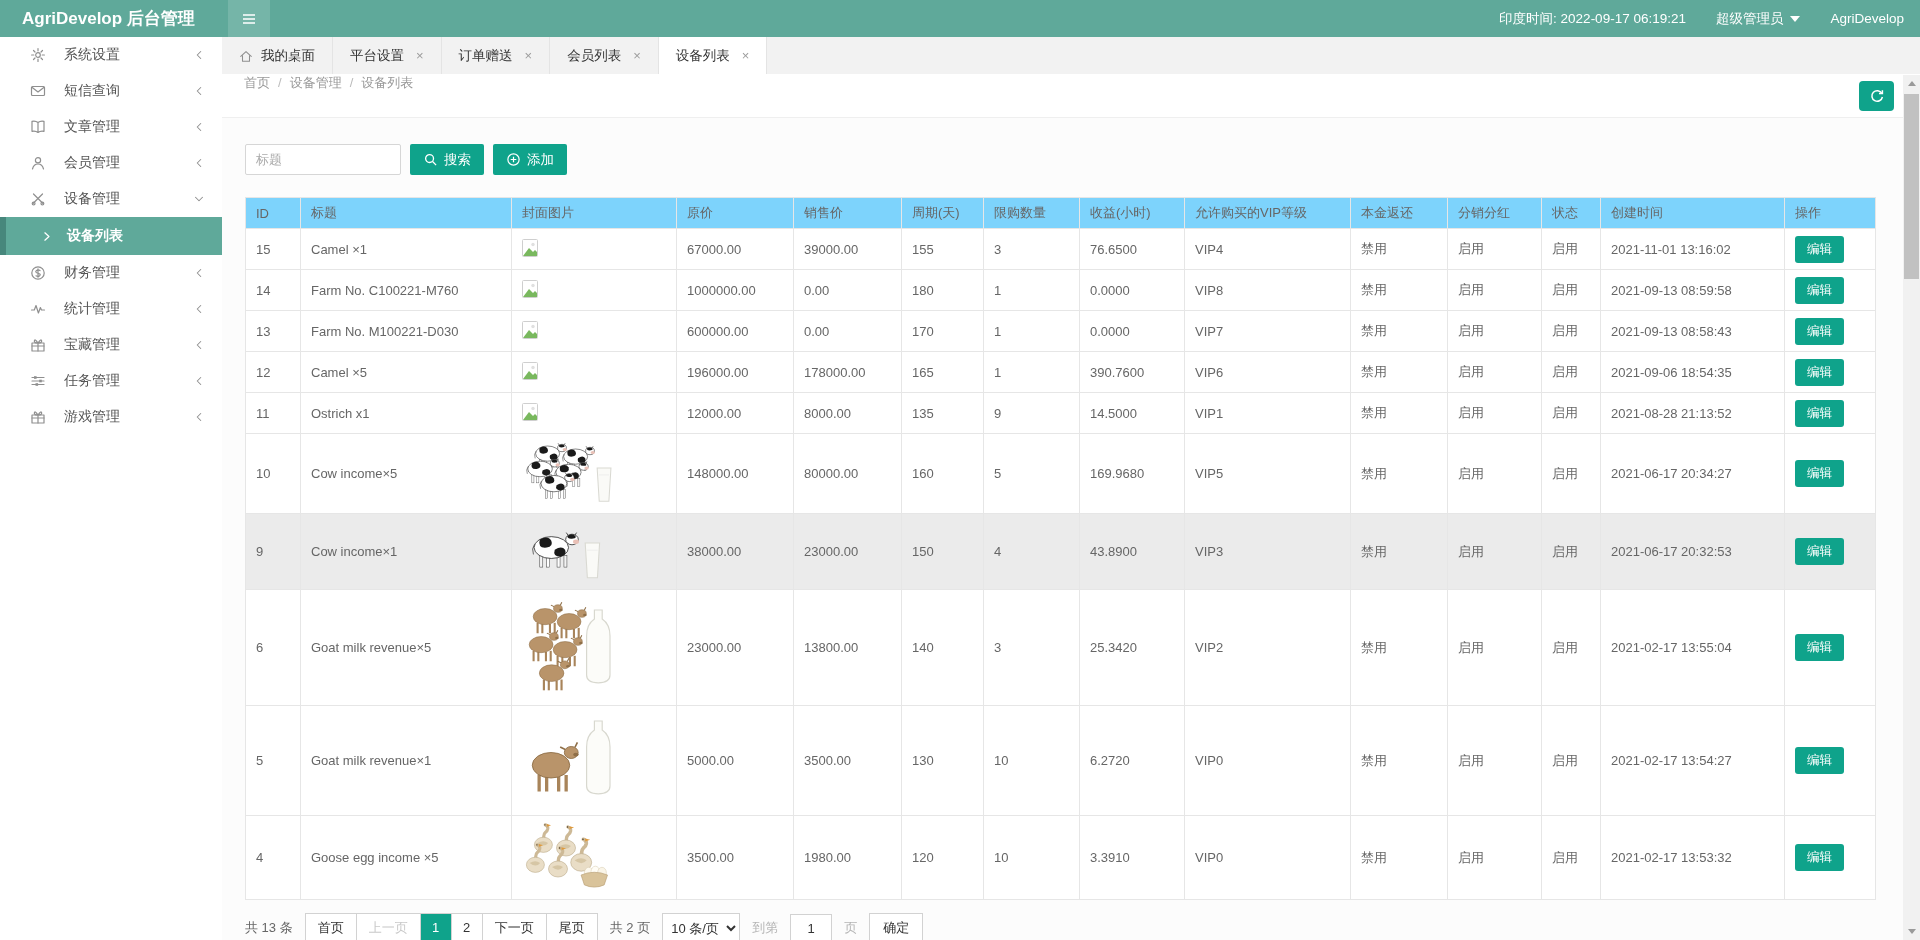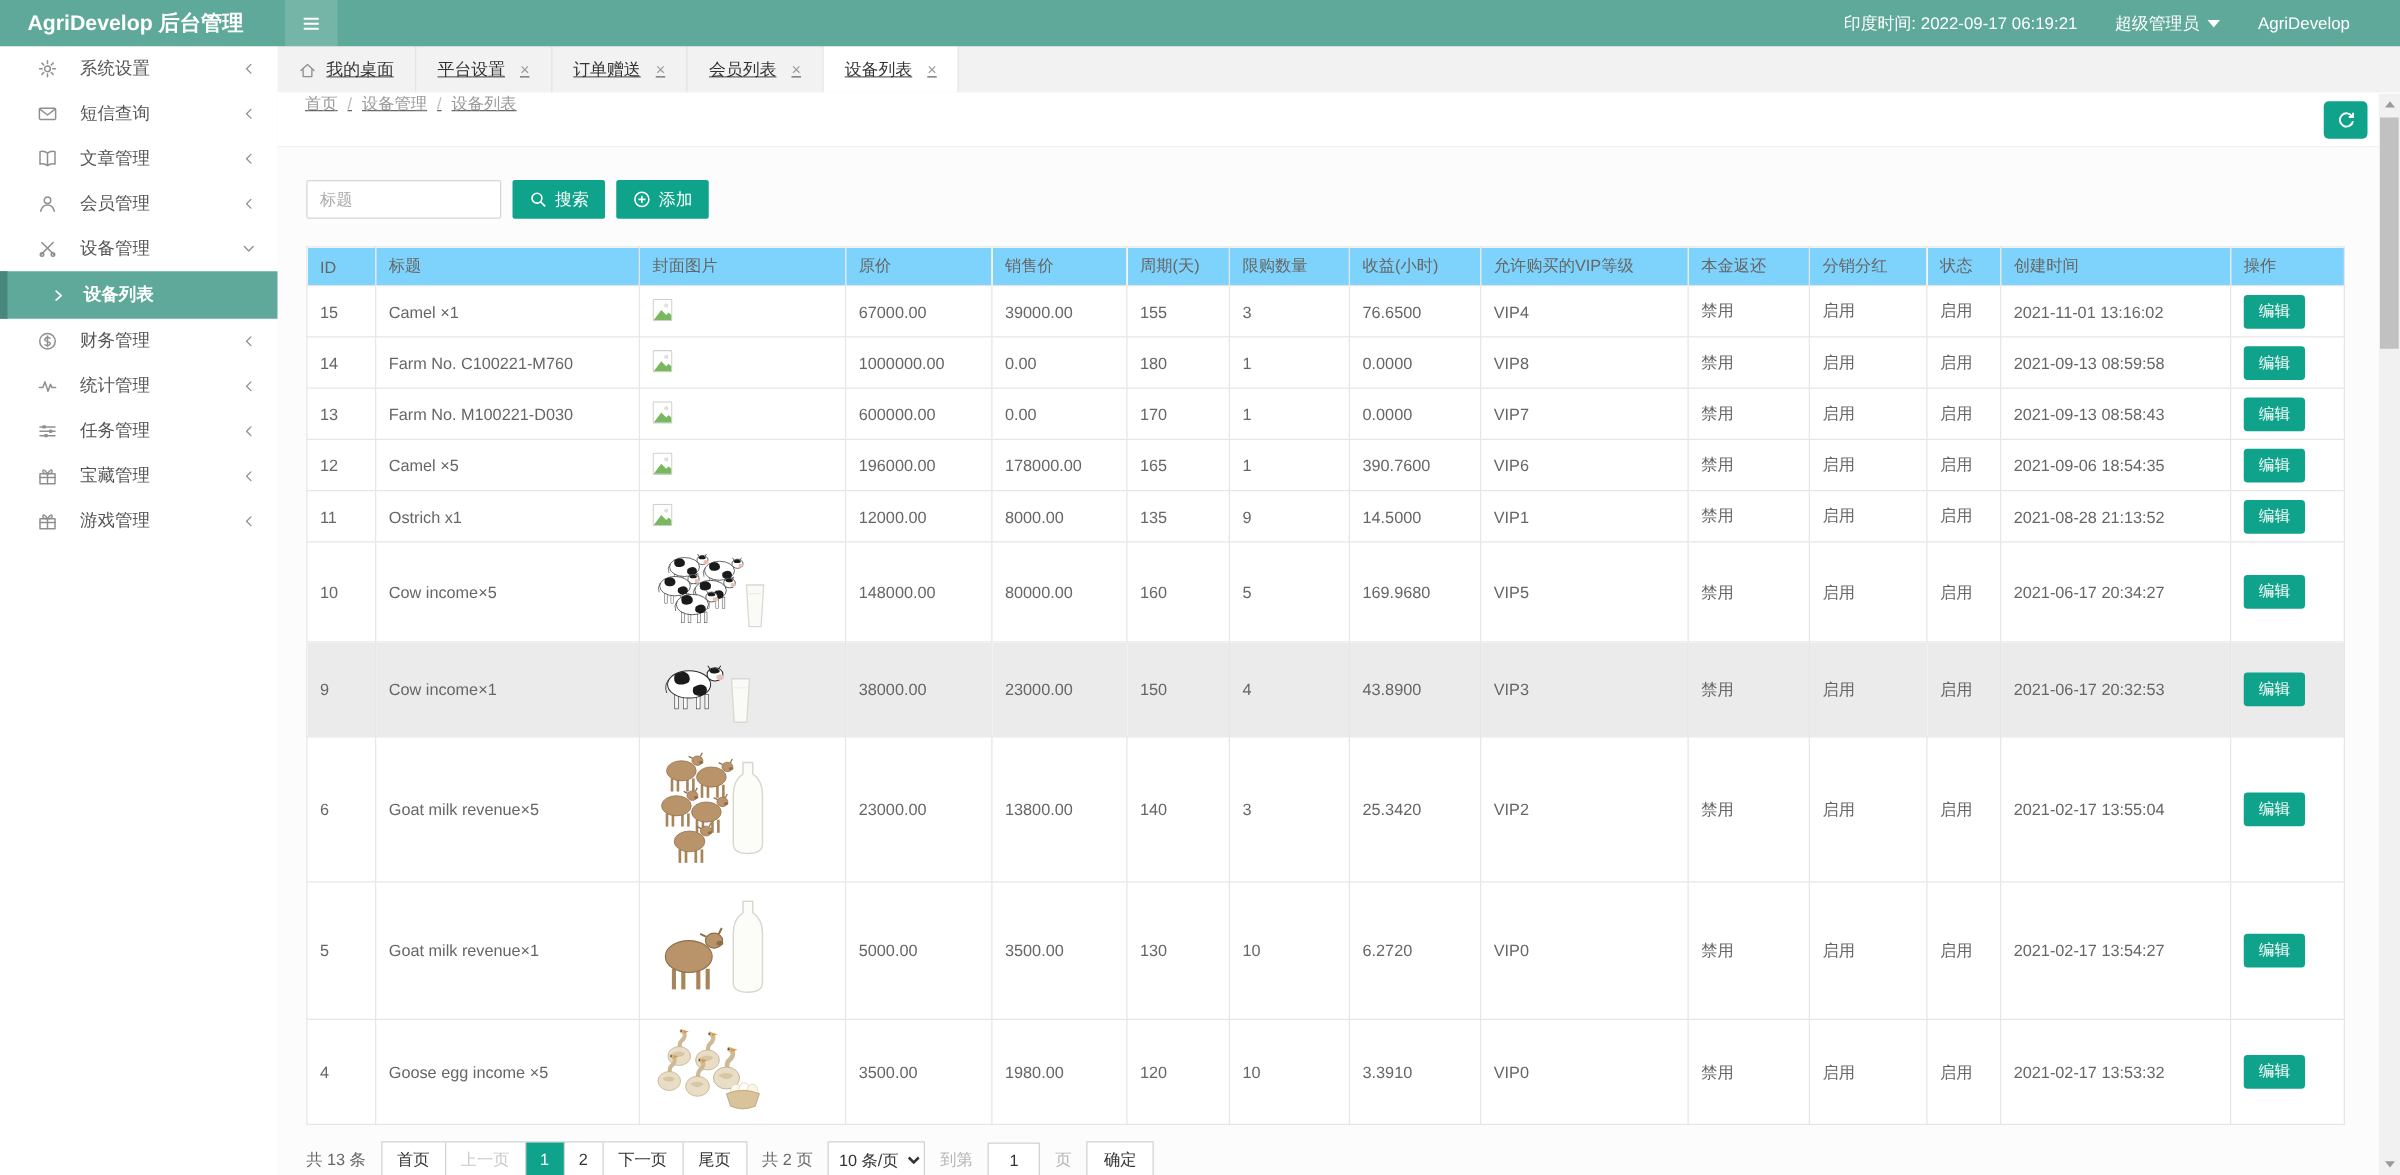--- a/index.html
+++ b/index.html
@@ -3,35 +3,35 @@
 <meta charset="utf-8">
 <style>
   * { margin:0; padding:0; box-sizing:border-box; }
   html,body { width:1920px; height:940px; overflow:hidden; }
   body { font-family:"Liberation Sans","DejaVu Sans",sans-serif; background:#f2f2f2; position:relative; color:#666; }
 
   
   .topbar { position:absolute; top:0; left:0; right:0; height:37px; background:var(--header-teal,#5fa99a); display:flex; align-items:center; color:#fff; z-index:10; }
   .brand { width:192px; padding-left:22px; font-size:17px; font-weight:bold; white-space:nowrap; }
   .burger { width:42px; height:37px; background:rgba(255,255,255,.14); border:none; display:flex; align-items:center; justify-content:center; cursor:pointer; margin-left:36px; }
-  .top-right { margin-left:auto; display:flex; align-items:center; gap:30px; padding-right:40px; font-size:13.5px; }
+  .top-right { margin-left:auto; display:flex; align-items:center; gap:30px; padding-right:16px; font-size:13.5px; }
   .role-drop { display:flex; align-items:center; gap:7px; cursor:pointer; }
   .caret-down { width:0; height:0; border-left:5px solid transparent; border-right:5px solid transparent; border-top:6px solid #fff; }
 
   
   .sidebar { position:absolute; top:37px; left:0; width:222px; bottom:0; background:#fff; z-index:5; }
   .side-item { height:36px; display:flex; align-items:center; padding:0 16px 0 30px; color:#555; font-size:14px; cursor:pointer; }
   .side-item .icon { width:17px; height:17px; margin-right:17px; display:inline-flex; }
   .side-item .chev { margin-left:auto; display:inline-flex; }
   .side-sub-active { height:38px; background:var(--header-teal,#5fa99a); color:#fff; display:flex; align-items:center; padding-left:40px; position:relative; font-size:14px; font-weight:bold; cursor:pointer; }
   .side-sub-active::before { content:''; position:absolute; left:0; top:0; bottom:0; width:6px; background:#47877c; }
   .side-sub-active .subarrow { display:inline-flex; margin-right:14px; }
 
   
-  .main { position:absolute; left:222px; top:37px; right:0; bottom:0;text-decoration:underline; }
+  .main { position:absolute; left:222px; top:37px; right:0; bottom:0; }
   .tabbar { height:37px; background:#f2f2f2; display:flex; align-items:stretch; }
   .tab { display:flex; align-items:center; padding:0 17px; font-size:13.5px; color:#333; border-right:1px solid #e4e4e4; cursor:pointer; white-space:nowrap; }
   .tab.active { background:#fff; }
   .tab .homeicon { display:inline-flex; margin-right:8px; }
   .tab .x { margin-left:12px; color:#9c9c9c; font-size:13px; cursor:pointer; }
 
   .crumb-row { height:44px; background:#fff; display:flex; padding:0 22px; position:relative; border-bottom:1px solid #efefef; }
   .breadcrumb { font-size:13px; color:#999; }
   .breadcrumb .sep { margin:0 8px; color:#bbb; }
   .refresh-btn { position:absolute; right:26px; top:7px; width:35px; height:30px; background:var(--accent,#0fa38b); border:none; border-radius:4px; cursor:pointer; display:flex; align-items:center; justify-content:center; }
@@ -246,41 +246,41 @@
       <span class="lbl">统计管理</span>
       <span class="chev">
         <svg width="14" height="14" viewBox="0 0 16 16">
           <path d="M10 4 L6 8 l4 4" fill="none" stroke="#8f8f8f" stroke-width="1.2" stroke-linecap="round" stroke-linejoin="round"></path>
         </svg>
       </span>
     </div>
     <div class="side-item">
       <span class="icon">
         <svg width="16" height="16" viewBox="0 0 16 16">
+          <rect x="2" y="6" width="12" height="8" fill="none" stroke="#8f8f8f" stroke-width="1.2" stroke-linecap="round" stroke-linejoin="round"></rect>
+          <path d="M2 9 h12 M8 6 v8 M8 6 q-4.2 0.2 -3.6 -2.4 q0.6 -2 3.6 2.4 q3 -4.4 3.6 -2.4 q0.6 2.6 -3.6 2.4" fill="none" stroke="#8f8f8f" stroke-width="1.2" stroke-linecap="round" stroke-linejoin="round"></path>
+        </svg>
+      </span>
+      <span class="lbl">宝藏管理</span>
+      <span class="chev">
+        <svg width="14" height="14" viewBox="0 0 16 16">
+          <path d="M10 4 L6 8 l4 4" fill="none" stroke="#8f8f8f" stroke-width="1.2" stroke-linecap="round" stroke-linejoin="round"></path>
+        </svg>
+      </span>
+    </div>
+    <div class="side-item">
+      <span class="icon">
+        <svg width="16" height="16" viewBox="0 0 16 16">
           <path d="M2 4.5 h12 M2 8 h12 M2 11.5 h12" fill="none" stroke="#8f8f8f" stroke-width="1.2" stroke-linecap="round" stroke-linejoin="round"></path>
           <rect x="4" y="3.2" width="2.6" height="2.6" fill="#8f8f8f"></rect>
           <rect x="9.2" y="6.7" width="2.6" height="2.6" fill="#8f8f8f"></rect>
           <rect x="5.5" y="10.2" width="2.6" height="2.6" fill="#8f8f8f"></rect>
         </svg>
       </span>
       <span class="lbl">任务管理</span>
-      <span class="chev">
-        <svg width="14" height="14" viewBox="0 0 16 16">
-          <path d="M10 4 L6 8 l4 4" fill="none" stroke="#8f8f8f" stroke-width="1.2" stroke-linecap="round" stroke-linejoin="round"></path>
-        </svg>
-      </span>
-    </div>
-    <div class="side-item">
-      <span class="icon">
-        <svg width="16" height="16" viewBox="0 0 16 16">
-          <rect x="2" y="6" width="12" height="8" fill="none" stroke="#8f8f8f" stroke-width="1.2" stroke-linecap="round" stroke-linejoin="round"></rect>
-          <path d="M2 9 h12 M8 6 v8 M8 6 q-4.2 0.2 -3.6 -2.4 q0.6 -2 3.6 2.4 q3 -4.4 3.6 -2.4 q0.6 2.6 -3.6 2.4" fill="none" stroke="#8f8f8f" stroke-width="1.2" stroke-linecap="round" stroke-linejoin="round"></path>
-        </svg>
-      </span>
-      <span class="lbl">宝藏管理</span>
       <span class="chev">
         <svg width="14" height="14" viewBox="0 0 16 16">
           <path d="M10 4 L6 8 l4 4" fill="none" stroke="#8f8f8f" stroke-width="1.2" stroke-linecap="round" stroke-linejoin="round"></path>
         </svg>
       </span>
     </div>
     <div class="side-item">
       <span class="icon">
         <svg width="16" height="16" viewBox="0 0 16 16">
           <rect x="2" y="6" width="12" height="8" fill="none" stroke="#8f8f8f" stroke-width="1.2" stroke-linecap="round" stroke-linejoin="round"></rect>

